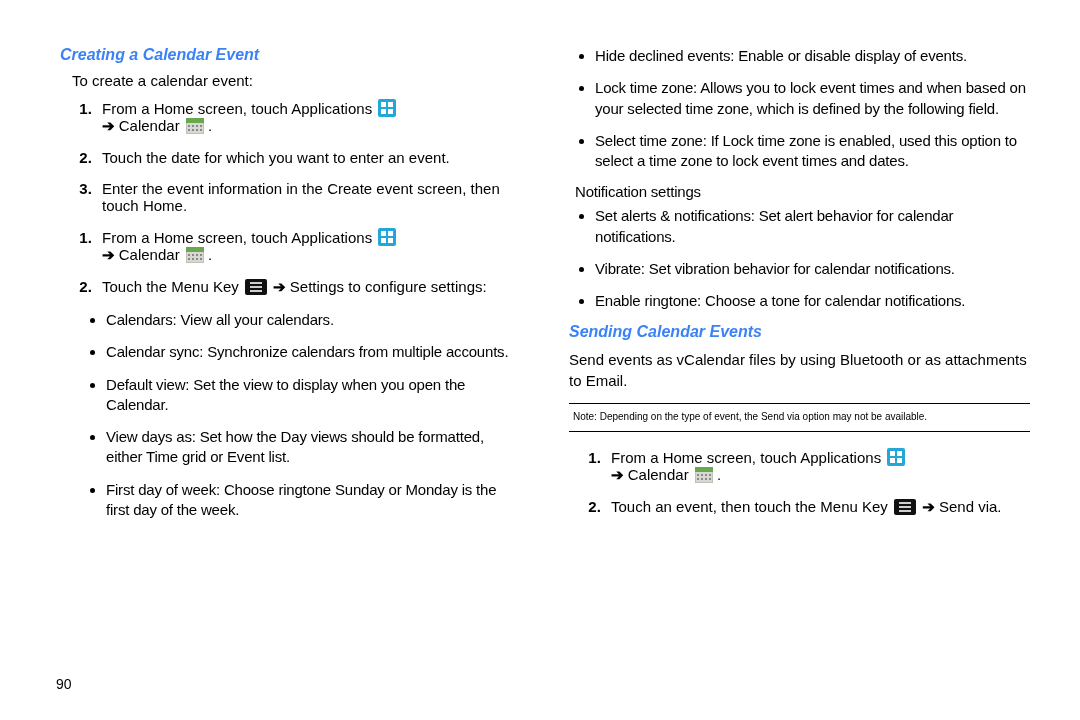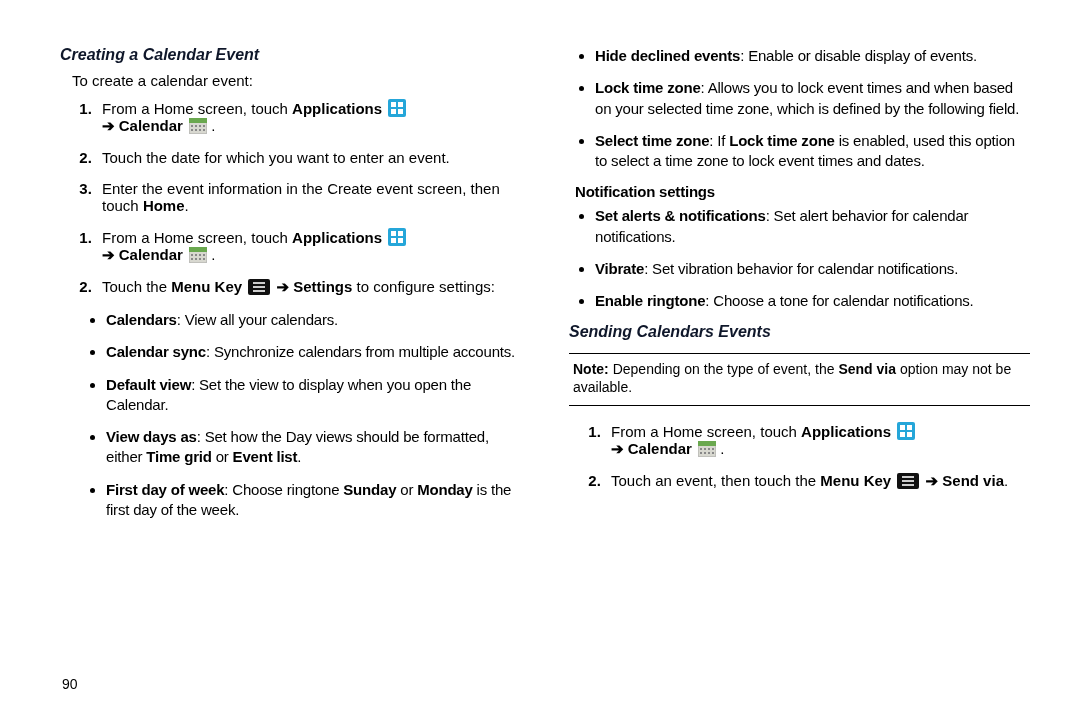--- a/index.html
+++ b/index.html
@@ -20,21 +20,21 @@
     padding: 40px 40px 20px 60px;
   }
   .col {
     flex: 1;
     padding-right: 24px;
   }
   .col + .col { padding-left: 24px; padding-right: 10px; }
   .heading {
     font-style: italic;
     font-weight: bold;
-    color: #0f172a;
+    color: #3b82f6;
     font-size: 16px;
     margin: 6px 0 8px 0;
   }
   .intro { margin: 0 0 10px 12px; }
   ol.steps {
     list-style: decimal;
     margin: 0 0 8px 16px;
     padding-left: 20px;
   }
   ol.steps > li {
@@ -50,26 +50,26 @@
   ul.bullets > li {
     margin: 6px 0 12px 0;
     line-height: 1.35;
   }
   .subhead {
     font-weight: bold;
     margin: 8px 0 6px 30px;
     font-size: 15px;
   }
   .subhead-col2 {
-    font-weight: bold;
+    font-weight: normal;
     margin: 0 0 6px 0;
     font-size: 15px;
   }
   .arrow { font-weight: bold; }
-  .bold { font-weight: bold; }
+  .bold { font-weight: normal; }
   .icon-apps {
     display: inline-block;
     width: 18px; height: 18px;
     vertical-align: -3px;
     margin-left: 2px;
   }
   .icon-cal {
     display: inline-block;
     width: 18px; height: 16px;
     vertical-align: -3px;
@@ -79,27 +79,27 @@
     display: inline-block;
     width: 22px; height: 16px;
     vertical-align: -3px;
     margin: 0 2px;
   }
   .note-box {
     border-top: 1px solid #000;
     border-bottom: 1px solid #000;
     padding: 6px 4px 8px 4px;
     margin: 12px 0 16px 0;
-    font-size: 14px;
+    font-size: 10px;
     line-height: 1.3;
   }
   .pagenum {
     position: absolute;
     bottom: 28px;
-    left: 62px;
+    left: 56px;
     font-size: 14px;
   }
   .plain { margin: 6px 0 10px 0; line-height: 1.4; }
   .indent-sub { margin-left: 30px; }
   .cond { font-family: Arial, Helvetica, sans-serif; font-stretch: condensed; letter-spacing: -0.2px; }
 </style>
 </head>
 <body>
 
 <div class="page">
@@ -218,21 +218,22 @@
     </ul>
 
     <div class="subhead-col2 cond" style="margin-left:6px;">Notification settings</div>
 
     <ul class="bullets cond" style="margin-left:10px;">
       <li><span class="bold">Set alerts &amp; notifications</span><span>: Set alert behavior for calendar notifications.</span></li>
       <li><span class="bold">Vibrate</span><span>: Set vibration behavior for calendar notifications.</span></li>
       <li><span class="bold">Enable ringtone</span><span>: Choose a tone for calendar notifications.</span></li>
     </ul>
 
-    <div class="heading">Sending Calendars Events</div>
+    <div class="heading">Sending Calendar Events</div>
+    <div class="plain">Send events as vCalendar files by using Bluetooth or as attachments to Email.</div>
 
     <div class="note-box">
       <span class="bold">Note:</span><span> Depending on the type of event, the </span><span class="bold">Send via</span><span> option may not be available.</span>
     </div>
 
     <ol class="steps">
       <li>
         <span>From a Home screen, touch </span><span class="bold">Applications</span>
         <span class="icon-apps">
           <svg viewBox="0 0 18 18">

